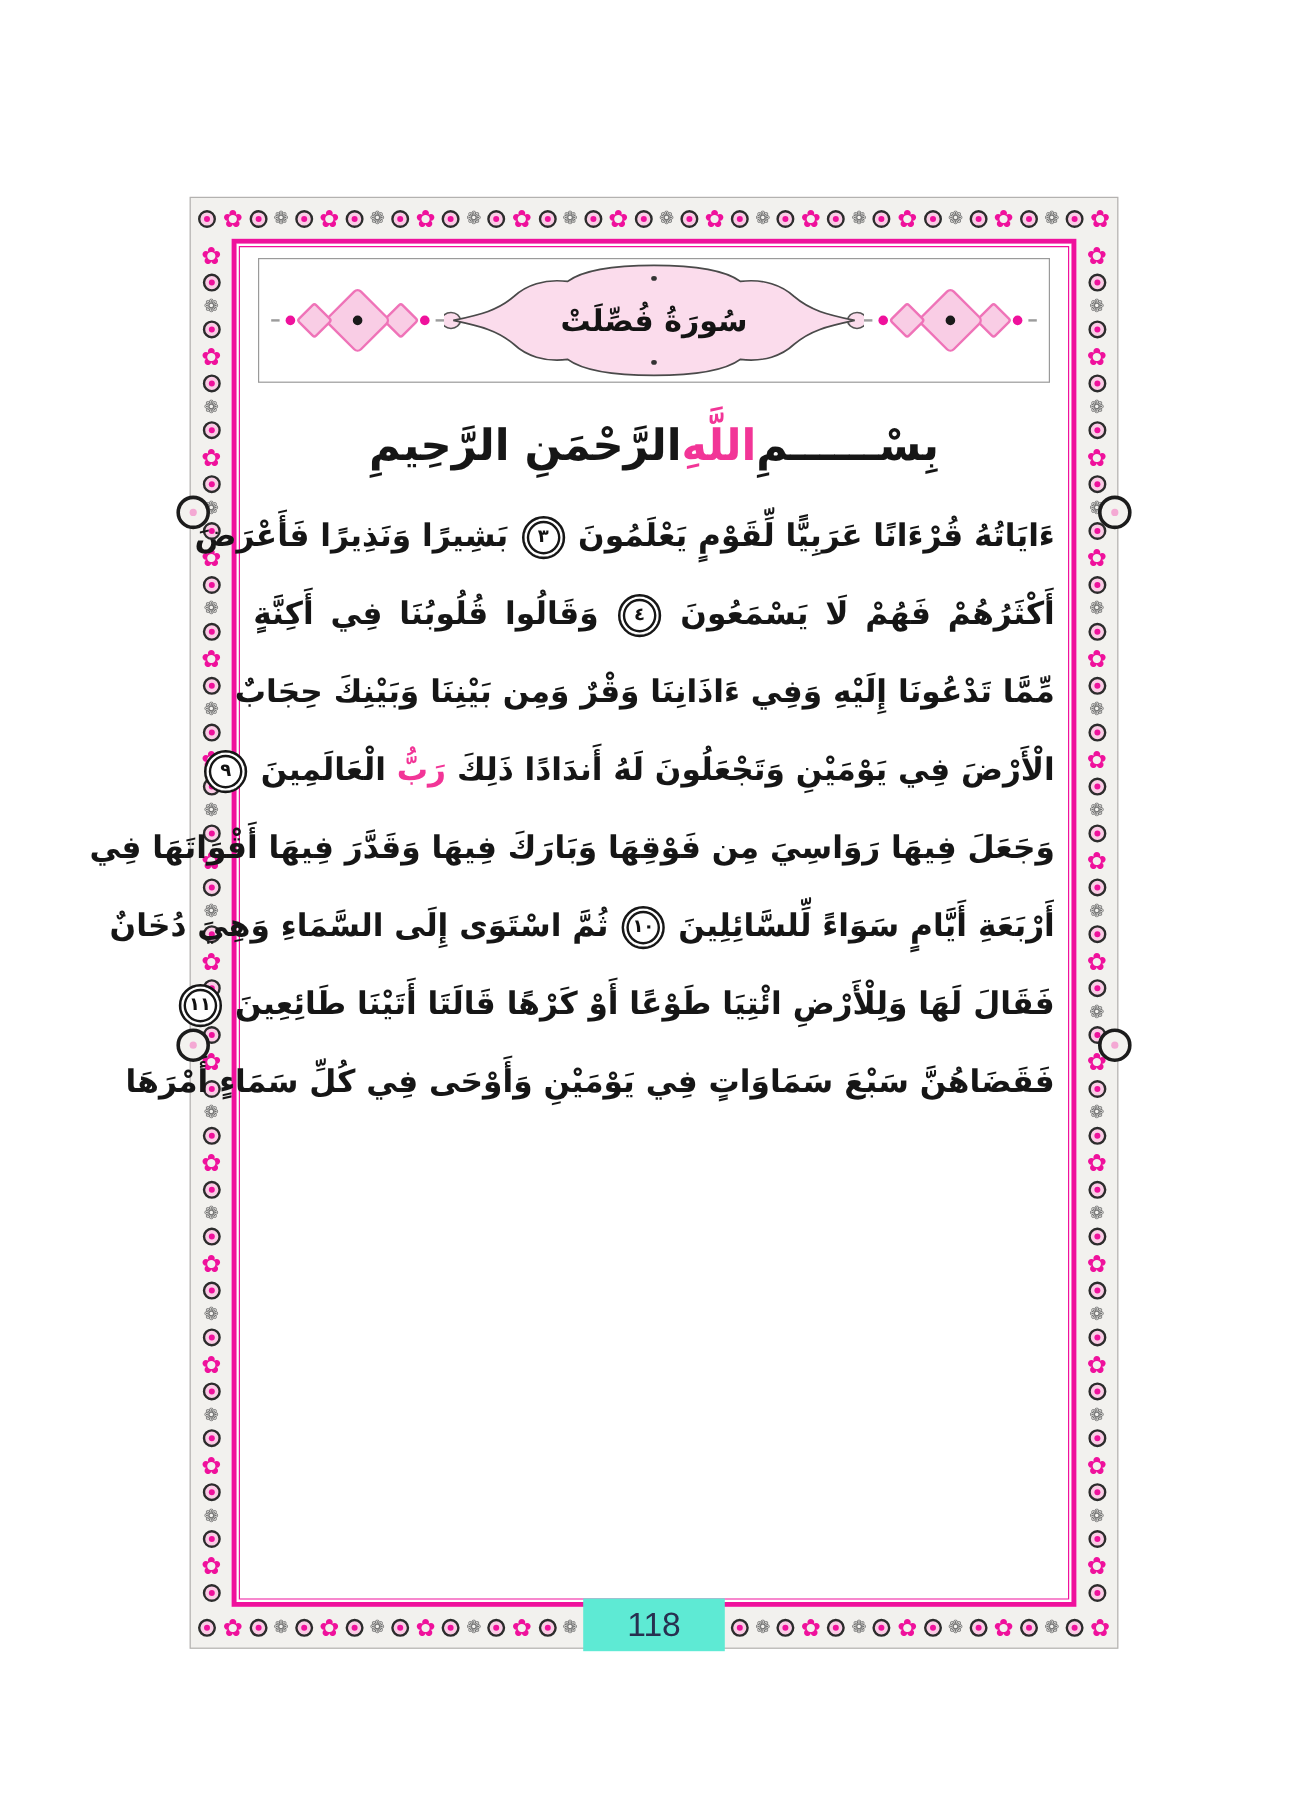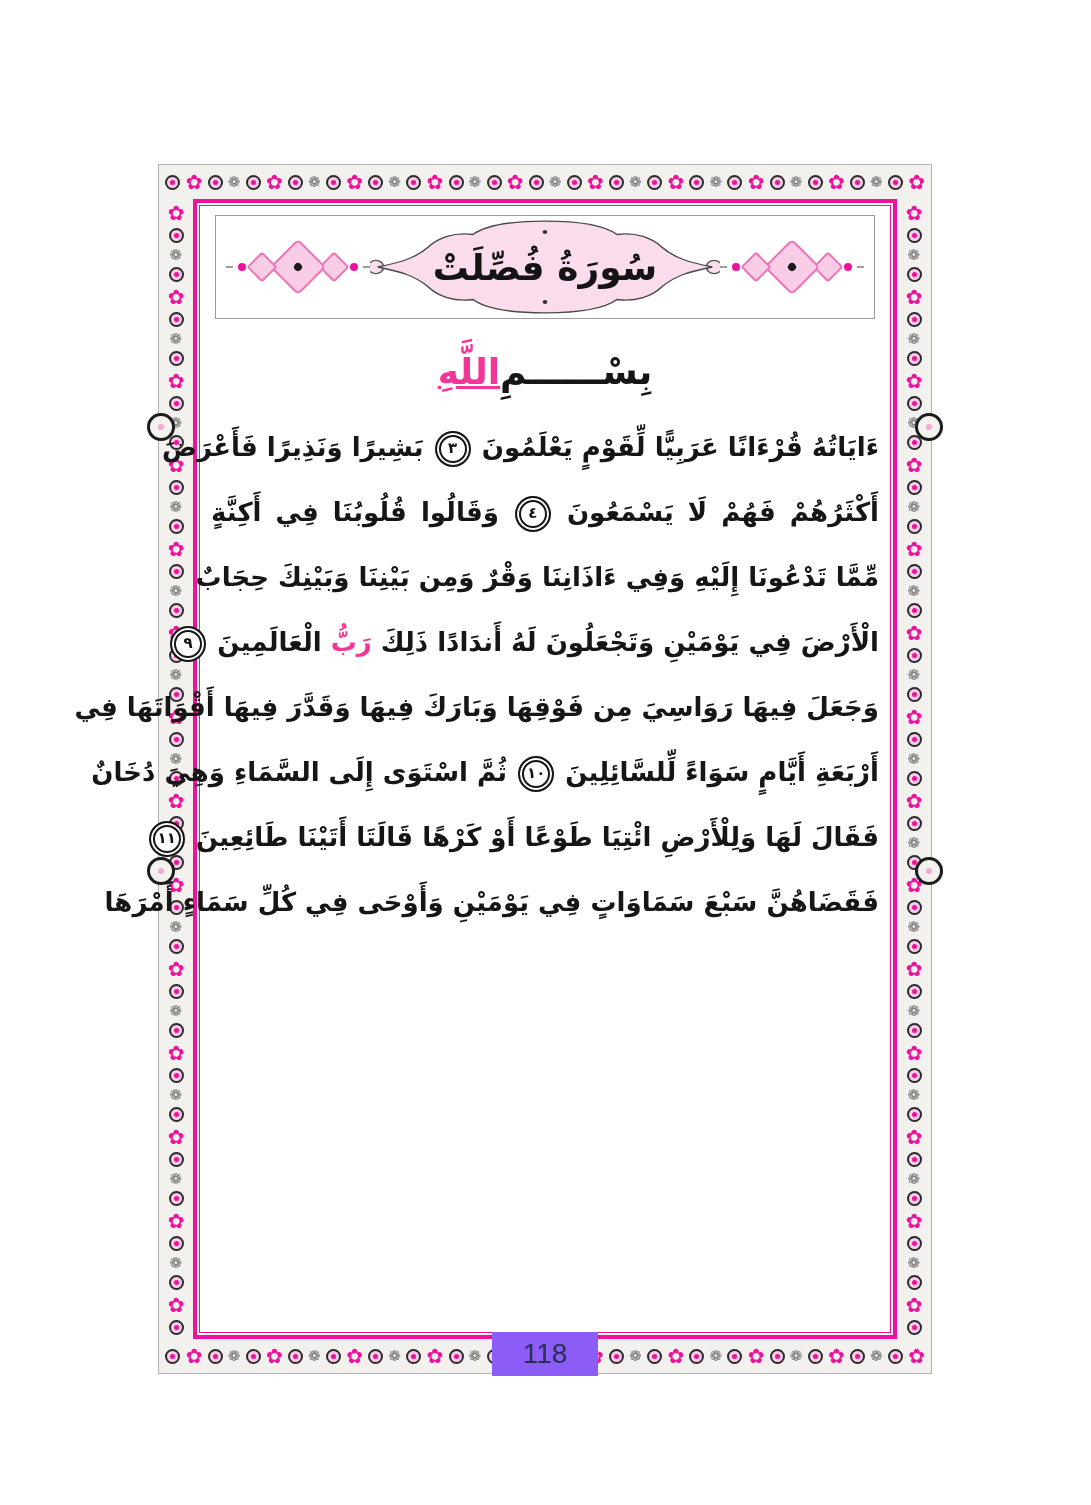--- a/index.html
+++ b/index.html
@@ -65,31 +65,31 @@
   }
   .h-orn{flex:1;display:flex;align-items:center;justify-content:center;gap:5px;position:relative;}
   .h-line{height:2px;background:#9c9c9c;flex:1;}
   .dia{width:22px;height:22px;background:var(--pink-light);border:2px solid #ef73b8;transform:rotate(45deg);border-radius:3px;flex:none;}
   .dia.big{width:40px;height:40px;position:relative;border-radius:5px;}
   .dia.big::after{content:"";position:absolute;inset:38%;background:#1a1a1a;border-radius:50%;}
   .mini-dot{width:8px;height:8px;border-radius:50%;background:var(--mag);flex:none;}
   .cartouche{position:relative;width:350px;height:100px;flex:none;display:flex;align-items:center;justify-content:center;}
   .cartouche svg{position:absolute;inset:0;width:100%;height:100%;}
   .surah-title{
-    position:relative;z-index:2;font-size:36px;font-weight:bold;color:#141414;
+    position:relative;z-index:2;font-size:25px;font-weight:bold;color:#141414;
     letter-spacing:1px;
   }
 
   
   .bismillah{
     margin-top:12px;height:80px;display:flex;align-items:center;justify-content:center;
     font-size:36px;font-weight:bold;direction:rtl;
   }
   .bismillah .seg{color:var(--ink);}
-  .bismillah .seg.pink{color:var(--hl);text-decoration:underline;}
+  .bismillah .seg.pink{color:var(--hl);}
 
   
   .text-block{margin-top:4px;padding:0 2px;}
   .quran-line{
     direction:rtl;text-align:justify;text-align-last:justify;
     font-size:26px;font-weight:bold;line-height:65px;height:65px;
     white-space:nowrap;overflow:visible;color:var(--ink);
   }
   .seg.pink{color:var(--hl);}
   .ayah{
@@ -102,21 +102,21 @@
   }
   .rub{display:inline-block;position:relative;width:28px;height:28px;vertical-align:middle;margin:0 4px;}
   .rub i{display:block;position:absolute;}
   .rub .sq{inset:4px;border:2px solid #1a1a1a;background:#fff;}
   .rub .sq.b{transform:rotate(45deg);}
   .rub .dot{inset:10px;background:var(--pink-med);border:1px solid #333;border-radius:50%;}
 
   
   .page-num-box{
     position:absolute;bottom:-3px;left:50%;transform:translateX(-50%);
-    width:106px;height:44px;background:#8b5cf6;z-index:4;
+    width:118px;height:44px;background:#5eead4;z-index:4;
     display:flex;align-items:center;justify-content:center;
   }
   .page-num{font-family:"Liberation Sans",sans-serif;font-size:28px;color:var(--num-ink);direction:ltr;}
 </style>
 </head>
 <body>
 
 <div class="frame">
 
   <div class="strip h top">
@@ -351,20 +351,21 @@
         <span class="dia big"></span>
         <span class="dia"></span>
         <span class="mini-dot"></span>
         <div class="h-line"></div>
       </div>
     </div>
 
     <div class="bismillah" id="bismillah">
         <span class="seg">بِسْــــــمِ</span> 
         <span class="seg pink">اللَّهِ</span> 
+        <span class="seg">الرَّحْمَنِ الرَّحِيمِ</span> 
       </div>
 
     <div class="text-block" id="text-block">
         <div class="quran-line"><span class="seg">ءَايَاتُهُ قُرْءَانًا عَرَبِيًّا لِّقَوْمٍ يَعْلَمُونَ</span> <span class="ayah">٣</span> <span class="seg">بَشِيرًا وَنَذِيرًا فَأَعْرَضَ</span> </div>
         <div class="quran-line"><span class="seg">أَكْثَرُهُمْ فَهُمْ لَا يَسْمَعُونَ</span> <span class="ayah">٤</span> <span class="seg">وَقَالُوا قُلُوبُنَا فِي أَكِنَّةٍ</span> </div>
         <div class="quran-line"><span class="seg">مِّمَّا تَدْعُونَا إِلَيْهِ وَفِي ءَاذَانِنَا وَقْرٌ وَمِن بَيْنِنَا وَبَيْنِكَ حِجَابٌ</span> </div>
         <div class="quran-line"><span class="seg">الْأَرْضَ فِي يَوْمَيْنِ وَتَجْعَلُونَ لَهُ أَندَادًا ذَلِكَ</span> <span class="seg pink">رَبُّ</span> <span class="seg">الْعَالَمِينَ</span> <span class="ayah">٩</span> </div>
         <div class="quran-line"><span class="seg">وَجَعَلَ فِيهَا رَوَاسِيَ مِن فَوْقِهَا وَبَارَكَ فِيهَا وَقَدَّرَ فِيهَا أَقْوَاتَهَا فِي</span> </div>
         <div class="quran-line"><span class="seg">أَرْبَعَةِ أَيَّامٍ سَوَاءً لِّلسَّائِلِينَ</span> <span class="ayah">١٠</span> <span class="seg">ثُمَّ اسْتَوَى إِلَى السَّمَاءِ وَهِيَ دُخَانٌ</span> </div>
         <div class="quran-line"><span class="seg">فَقَالَ لَهَا وَلِلْأَرْضِ ائْتِيَا طَوْعًا أَوْ كَرْهًا قَالَتَا أَتَيْنَا طَائِعِينَ</span> <span class="ayah">١١</span> </div>

